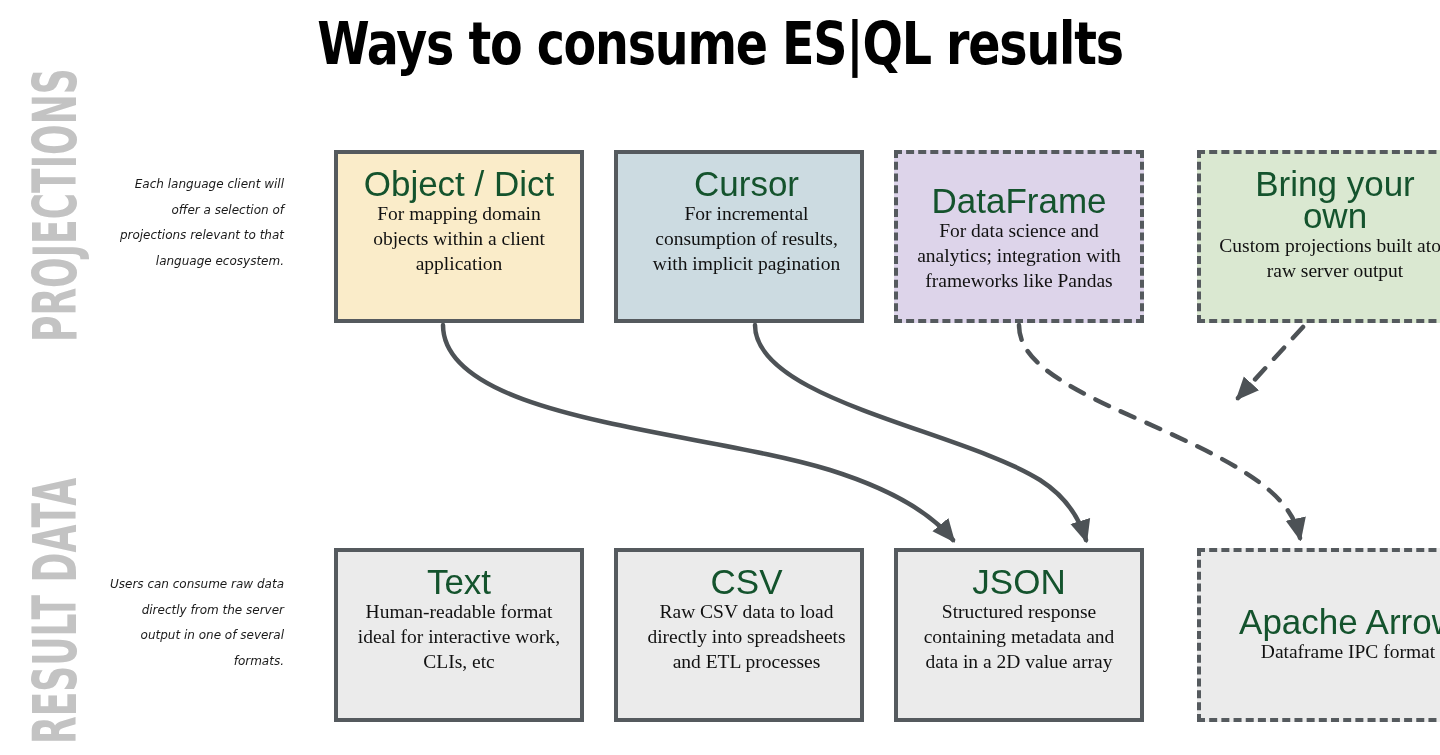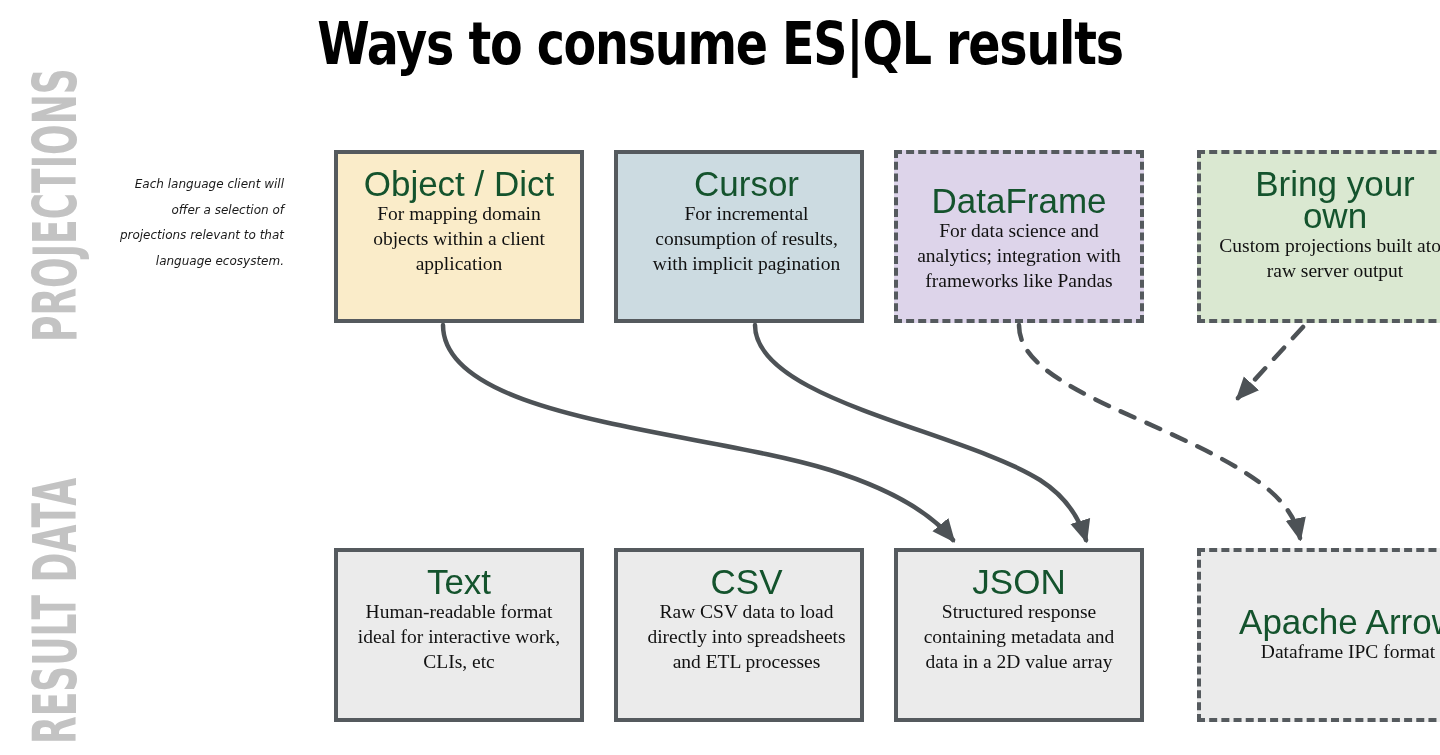--- a/index.html
+++ b/index.html
@@ -144,20 +144,21 @@
 
   <div class="band-label" id="band-projections">
     <span class="band-label-inner">PROJECTIONS</span>
   </div>
 
   <div class="band-label" id="band-resultdata">
     <span class="band-label-inner">RESULT DATA</span>
   </div>
 
   <div class="side-caption" id="caption-projections">Each language client will offer a selection of projections relevant to that language ecosystem.</div>
+  <div class="side-caption" id="caption-resultdata">Users can consume raw data directly from the server output in one of several formats.</div>
 
   <svg id="connectors" width="1440" height="755" style="position:absolute;left:0;top:0;">
     <defs>
       <marker id="arrow-solid" viewBox="0 0 10 10" refX="8.5" refY="5" markerWidth="5.2" markerHeight="5.2" orient="auto-start-reverse">
         <path d="M 0 0.6 L 10 5 L 0 9.4 z" fill="#4d5256"></path>
       </marker>
       <marker id="arrow-dashed" viewBox="0 0 10 10" refX="8.5" refY="5" markerWidth="5.2" markerHeight="5.2" orient="auto-start-reverse">
         <path d="M 0 0.6 L 10 5 L 0 9.4 z" fill="#4d5256"></path>
       </marker>
     </defs>

